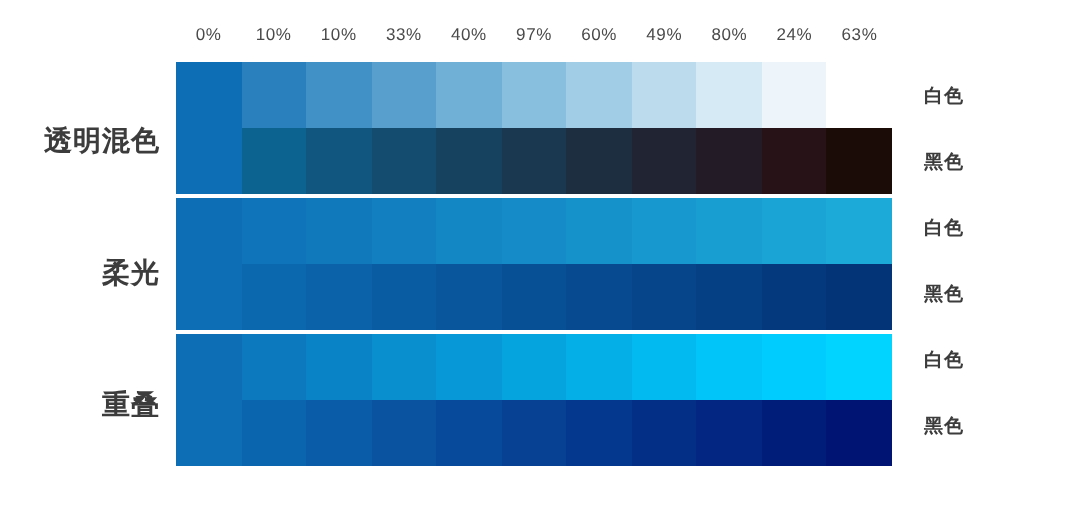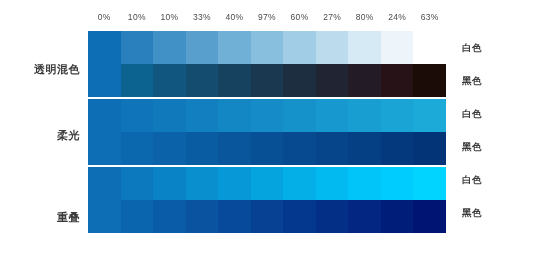--- a/index.html
+++ b/index.html
@@ -41,21 +41,21 @@
     line-height: 16px;
     white-space: nowrap;
   }
 
   
   .left-label {
     position: absolute;
     left: 0;
     width: 80px;
     text-align: right;
-    font-size: 11px;
+    font-size: 14px;
     color: #3c3c3c;
     font-weight: bold;
     letter-spacing: 0.5px;
     white-space: nowrap;
   }
 
   
   .right-label {
     position: absolute;
     left: 462px;
@@ -90,29 +90,29 @@
 <div id="chart-root">
 
   <div class="header-row">
     <div class="header-cell">0%</div>
     <div class="header-cell">10%</div>
     <div class="header-cell">10%</div>
     <div class="header-cell">33%</div>
     <div class="header-cell">40%</div>
     <div class="header-cell">97%</div>
     <div class="header-cell">60%</div>
-    <div class="header-cell">27%</div>
+    <div class="header-cell">49%</div>
     <div class="header-cell">80%</div>
     <div class="header-cell">24%</div>
     <div class="header-cell">63%</div>
   </div>
 
   <div class="left-label" style="top:62px;">透明混色</div>
   <div class="left-label" style="top:128px;text-align:right;">柔光</div>
-  <div class="left-label" style="top:210px;">重叠</div>
+  <div class="left-label" style="top:194px;">重叠</div>
 
   <div class="right-label" style="top:42px;">白色</div>
   <div class="right-label" style="top:75px;">黑色</div>
   <div class="right-label" style="top:108px;">白色</div>
   <div class="right-label" style="top:141px;">黑色</div>
   <div class="right-label" style="top:174px;">白色</div>
   <div class="right-label" style="top:207px;">黑色</div>
 
   <div class="band" style="top:31px;">
     <div class="swatch-row">

